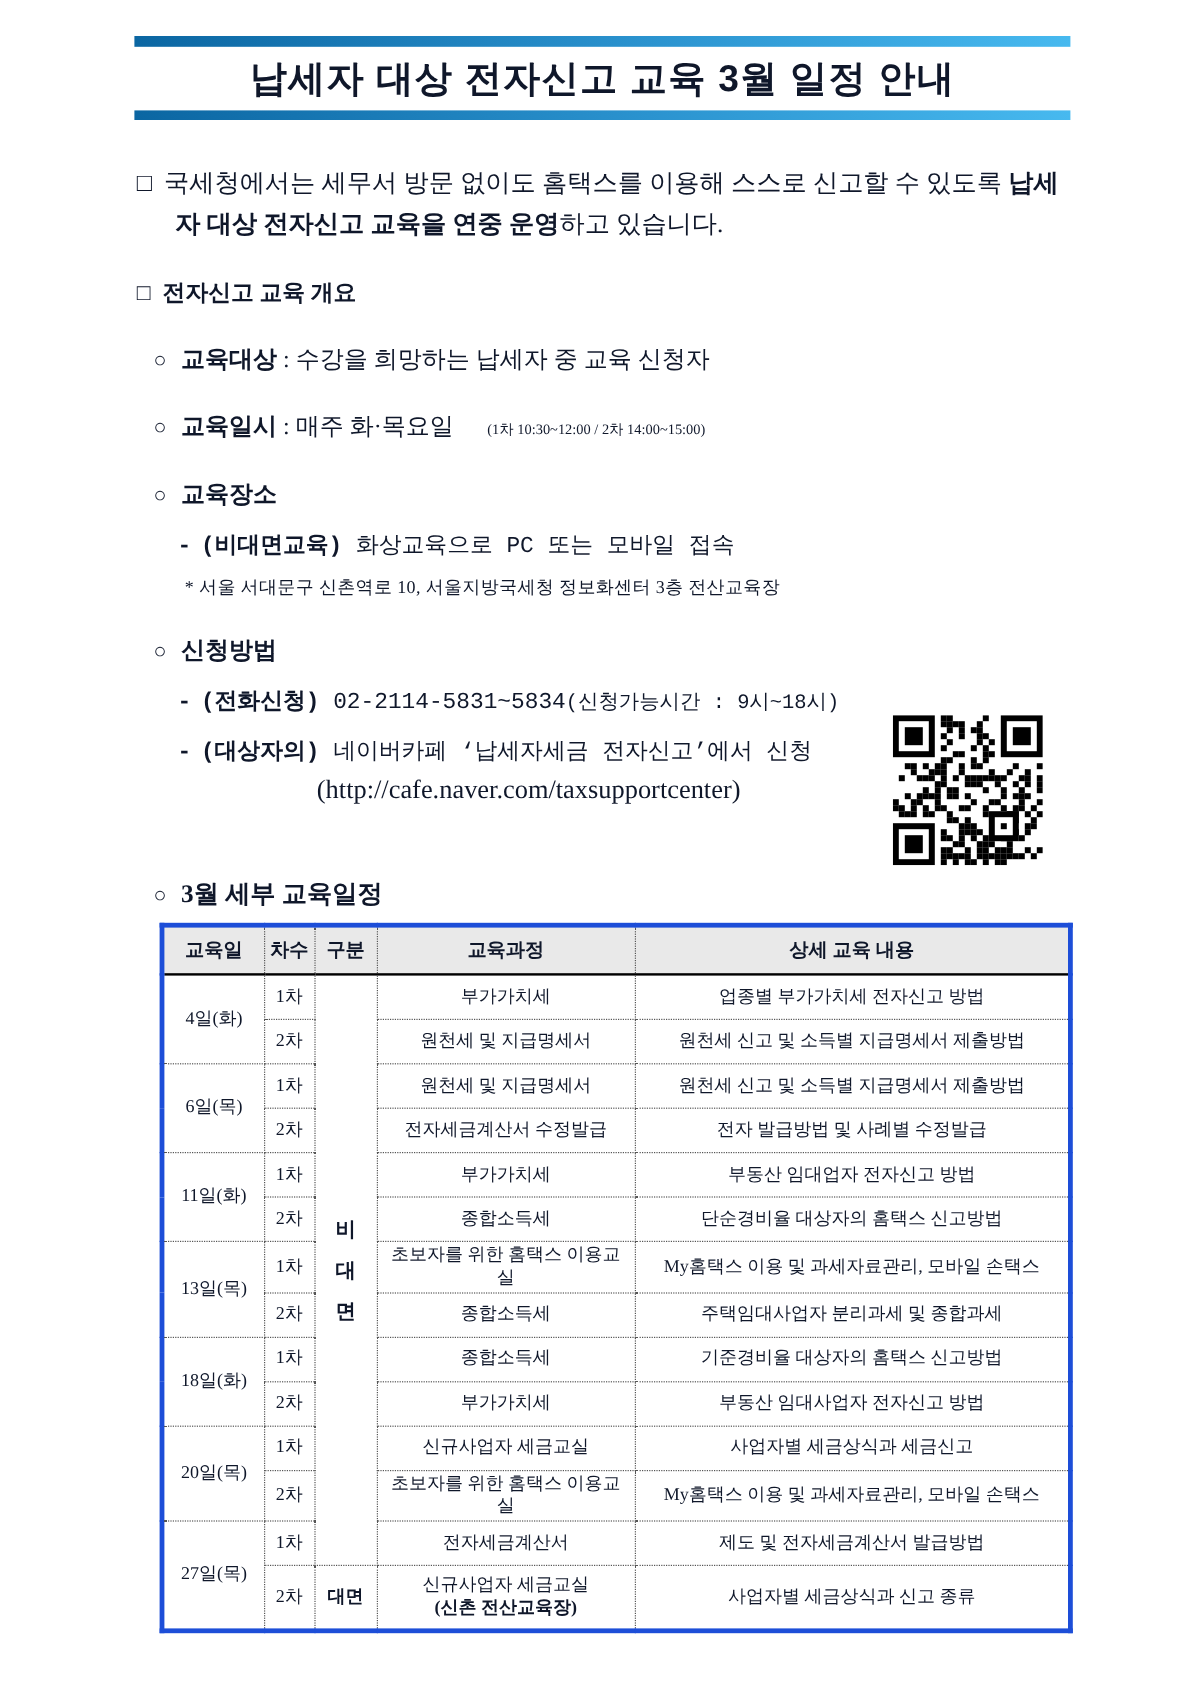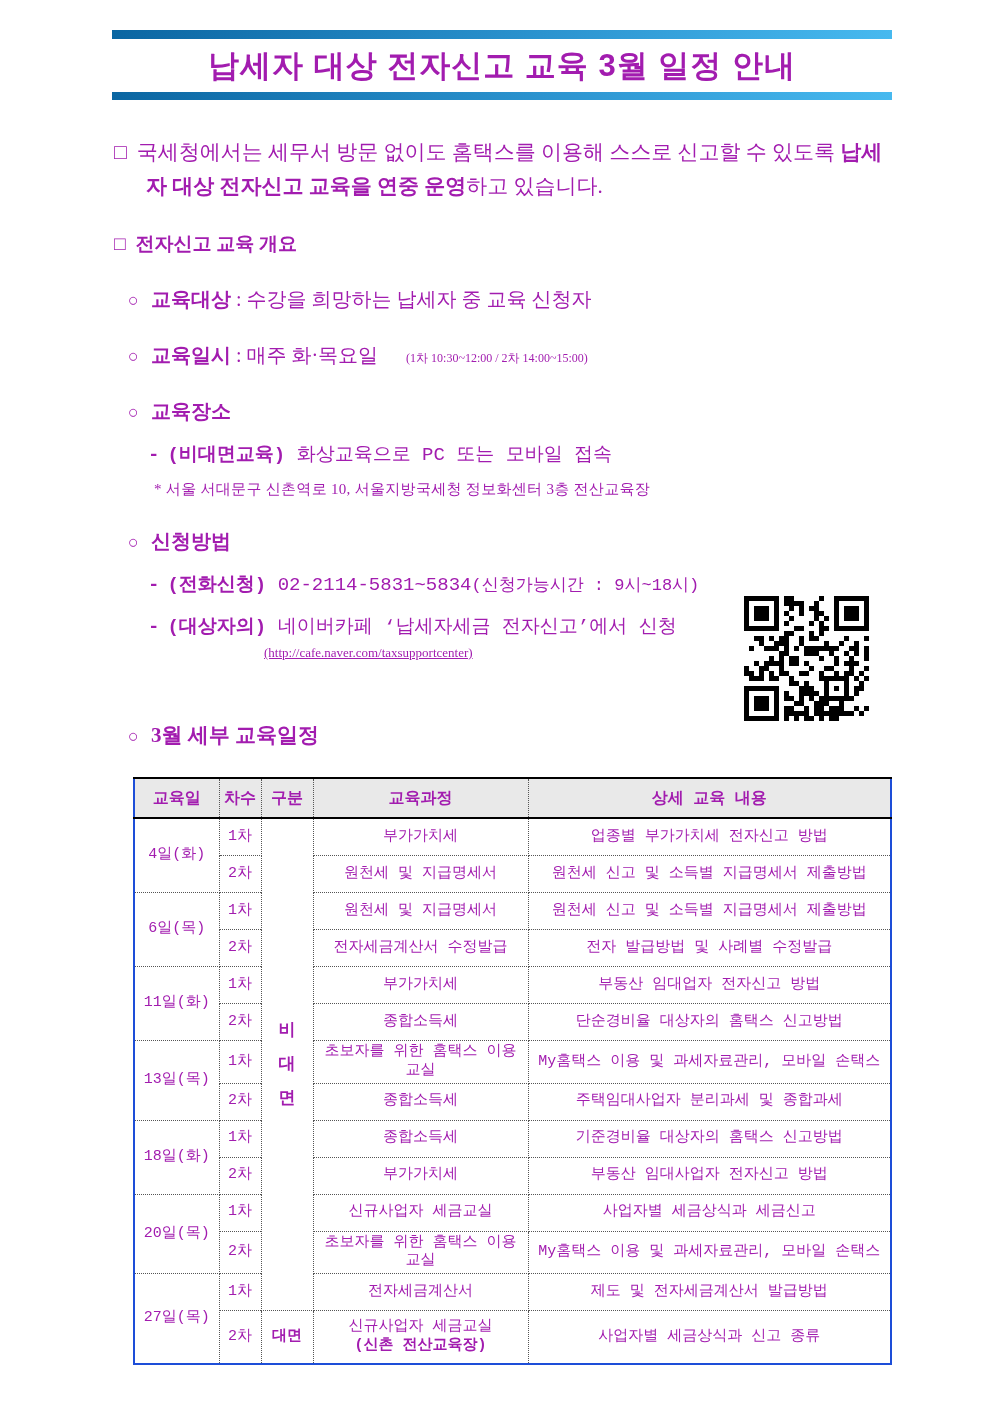--- a/index.html
+++ b/index.html
@@ -1,18 +1,18 @@
 <!DOCTYPE html>
 <html><head>
 <meta charset="utf-8">
 <style>
   html,body{margin:0;padding:0;background:#fff;}
   .page{
     width:992px;height:1403px;background:#ffffff;position:relative;
-    color:#a21caf;font-family:"Liberation Serif",serif;overflow:hidden;
+    color:#0f172a;font-family:"Liberation Serif",serif;overflow:hidden;
   }
   .content{padding:30px 100px 0 112px;}
   .bar{height:9px;background:linear-gradient(90deg,#0b66a2 0%,#2b93cf 55%,#47b9ef 100%);}
   .bar.bottom{height:8px;}
   .doc-title{
     margin:6px 0 5px;text-align:center;font-size:31px;font-weight:bold;
     font-family:"Liberation Sans",sans-serif;letter-spacing:1px;
   }
   .intro{margin:36px 0 0 2px;font-size:21px;line-height:1.6;padding-left:32px;text-indent:-32px;}
   .b{font-weight:bold;}
@@ -20,27 +20,27 @@
   .sq{margin-right:10px;font-weight:normal;}
   .circle-item{margin:29px 0 0 16px;font-size:20px;}
   .circle-item .mark{margin-right:12px;font-size:18px;}
   .circle-item .label{font-weight:bold;}
   .circle-item .detail{font-size:12px;margin-left:28px;}
   .dash-item{margin:16px 0 0 36px;font-size:19px;font-family:Liberation Mono, monospace;}
   .dash-item .mark{margin-right:8px;font-weight:bold;}
   .dash-item .label{font-weight:bold;}
   .dash-item .detail{font-size:17px;}
   .small-note{margin:13px 0 0 42px;font-size:15px;letter-spacing:.3px;}
-  .url-line{margin:6px 0 0 152px;font-size:13px;text-decoration:underline;}
+  .url-line{margin:6px 0 0 152px;font-size:22px;}
   .qr{position:absolute;left:744px;top:596px;width:125px;height:125px;}
   .table-heading{margin:60px 0 0 16px;font-size:21px;font-weight:bold;}
   .table-heading .mark{margin-right:12px;font-size:18px;font-weight:normal;}
   table.schedule{
-    border-collapse:collapse;margin:28px 0 0 21px;table-layout:fixed;width:757px;
-    font-family:Liberation Mono, monospace;border:2px solid #1d4ed8;
+    border-collapse:collapse;margin:10px 0 0 21px;table-layout:fixed;width:757px;
+    font-family:Liberation Serif, serif;border:4px solid #1d4ed8;
   }
   table.schedule th{
     background:#e9e9e9;font-size:16px;font-weight:bold;height:34px;
     border:1px dotted #555;border-top:2px solid #000;border-bottom:2px solid #000;padding:2px;
   }
   table.schedule td{
     border:1px dotted #555;font-size:15px;text-align:center;height:32px;padding:2px 4px;
     line-height:1.25;
   }
   table.schedule tr.last td{height:48px;}

